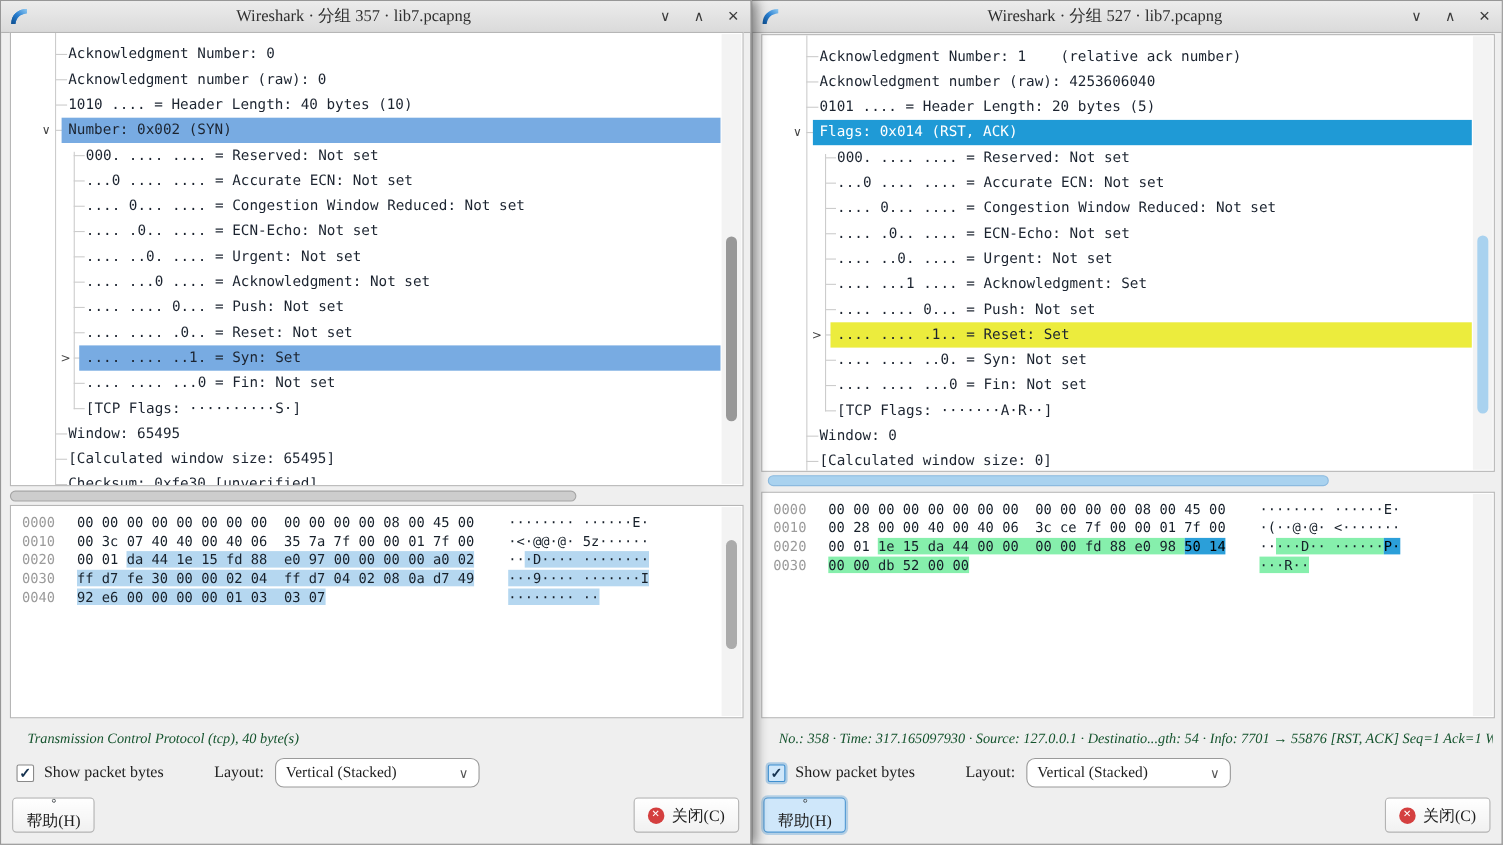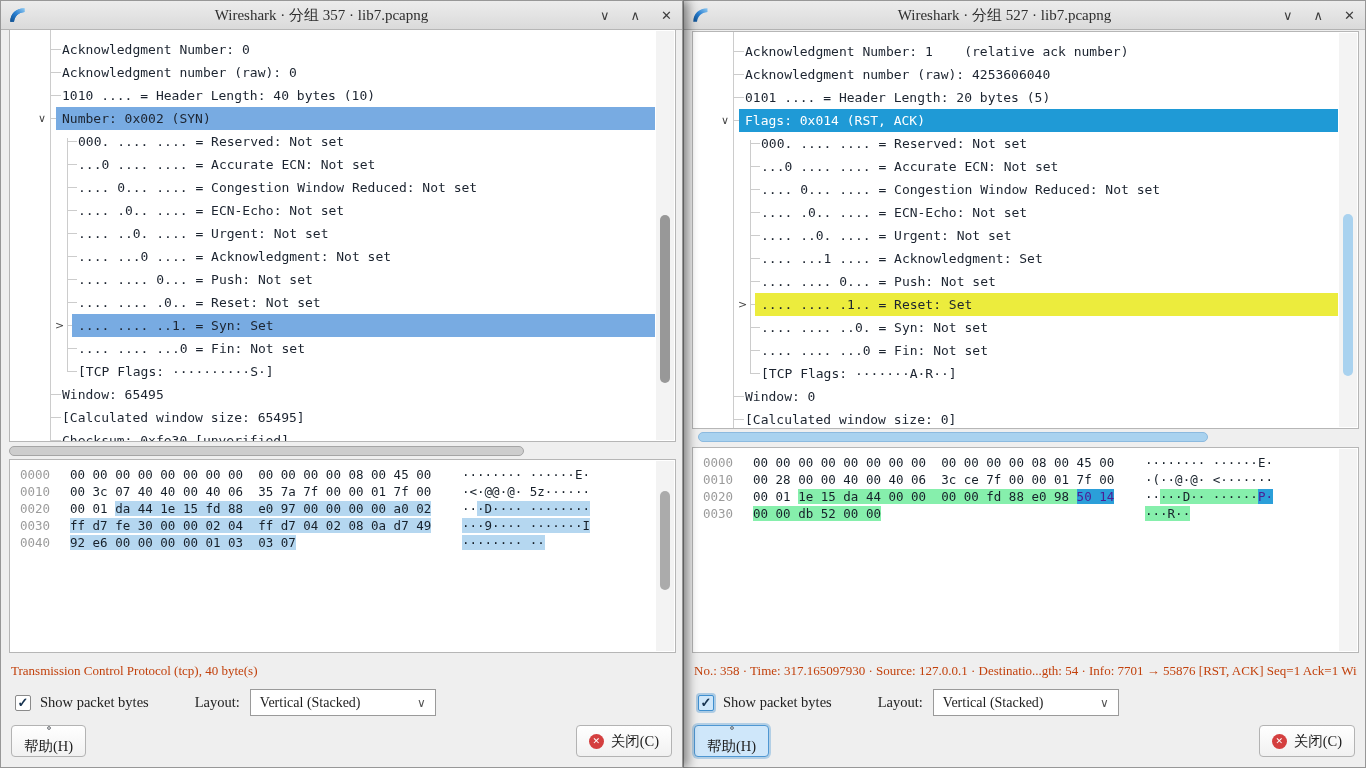--- a/index.html
+++ b/index.html
@@ -64,33 +64,33 @@
   .win--left .hex-pane{top:458px;height:194px;}
   .win--right .hex-pane{top:446px;height:206px;}
   .hex-inner{position:absolute;top:6px;left:0;right:20px;
     font:12.5px "DejaVu Sans Mono",monospace;color:#17202a;}
   .hrow{position:relative;height:17px;line-height:17px;white-space:pre;}
   .hoff{display:inline-block;margin-left:10px;width:42px;color:#9b9b9b;}
   .hbytes{margin-left:8px;}
   .hascii{position:absolute;left:452px;top:0;}
   .selL{background:#b5d7f0;}
   .gray{background:#86efac;text-align:right;}
-  .selB{background:#2b9fd9;color:#4c1d95;}
-
-  
-  .status{position:absolute;top:662px;left:10px;right:8px;font-size:13px;color:#c2410c;
+  .selB{background:#2b9fd9;color:#000000;}
+
+  
+  .status{position:absolute;top:662px;left:24px;right:8px;font-style:italic;font-size:13px;color:#14532d;
     white-space:nowrap;overflow:hidden;}
   .ctrl-row{position:absolute;top:687px;left:14px;right:10px;height:29px;display:flex;align-items:center;
     font-size:14.5px;color:#1d1d1d;}
   .checkbox{width:16px;height:16px;border:1px solid #8a8a8a;border-radius:2px;background:#fff;
     text-align:center;line-height:14px;font-size:13px;color:#16324f;font-weight:bold;box-sizing:border-box;}
   .win--right .checkbox{background:#cfe7fa;border-color:#3f8fcf;box-shadow:0 0 0 2px rgba(90,160,215,.45);}
   .cb-label{margin-left:9px;}
   .layout-label{margin-left:46px;}
-  .dropdown{margin-left:10px;width:186px;height:27px;background:#fff;border:1px solid #9a9a9a;border-radius:0;
+  .dropdown{margin-left:10px;width:186px;height:27px;background:#fff;border:1px solid #9a9a9a;border-radius:8px;
     display:flex;align-items:center;padding:0 9px;box-sizing:border-box;}
   .dd-value{flex:1;font-size:14px;}
   .dd-chevron{color:#555;font-size:12px;font-family:"DejaVu Sans",sans-serif;}
   .btn-row{position:absolute;top:724px;left:10px;right:10px;height:34px;}
   .btn{position:absolute;top:0;height:32px;background:linear-gradient(#ffffff,#f1f1f1);
     border:1px solid #b3b3b3;border-radius:4px;display:flex;align-items:center;padding:0 12px;
     font-size:14.5px;color:#1d1d1d;gap:7px;box-sizing:border-box;}
   .btn-help{left:0;flex-direction:column;}
   .btn-close{right:0;}
   .win--right .btn-help{background:#cfe7fa;border-color:#4f97d2;box-shadow:0 0 0 2px rgba(90,160,215,.4);}

